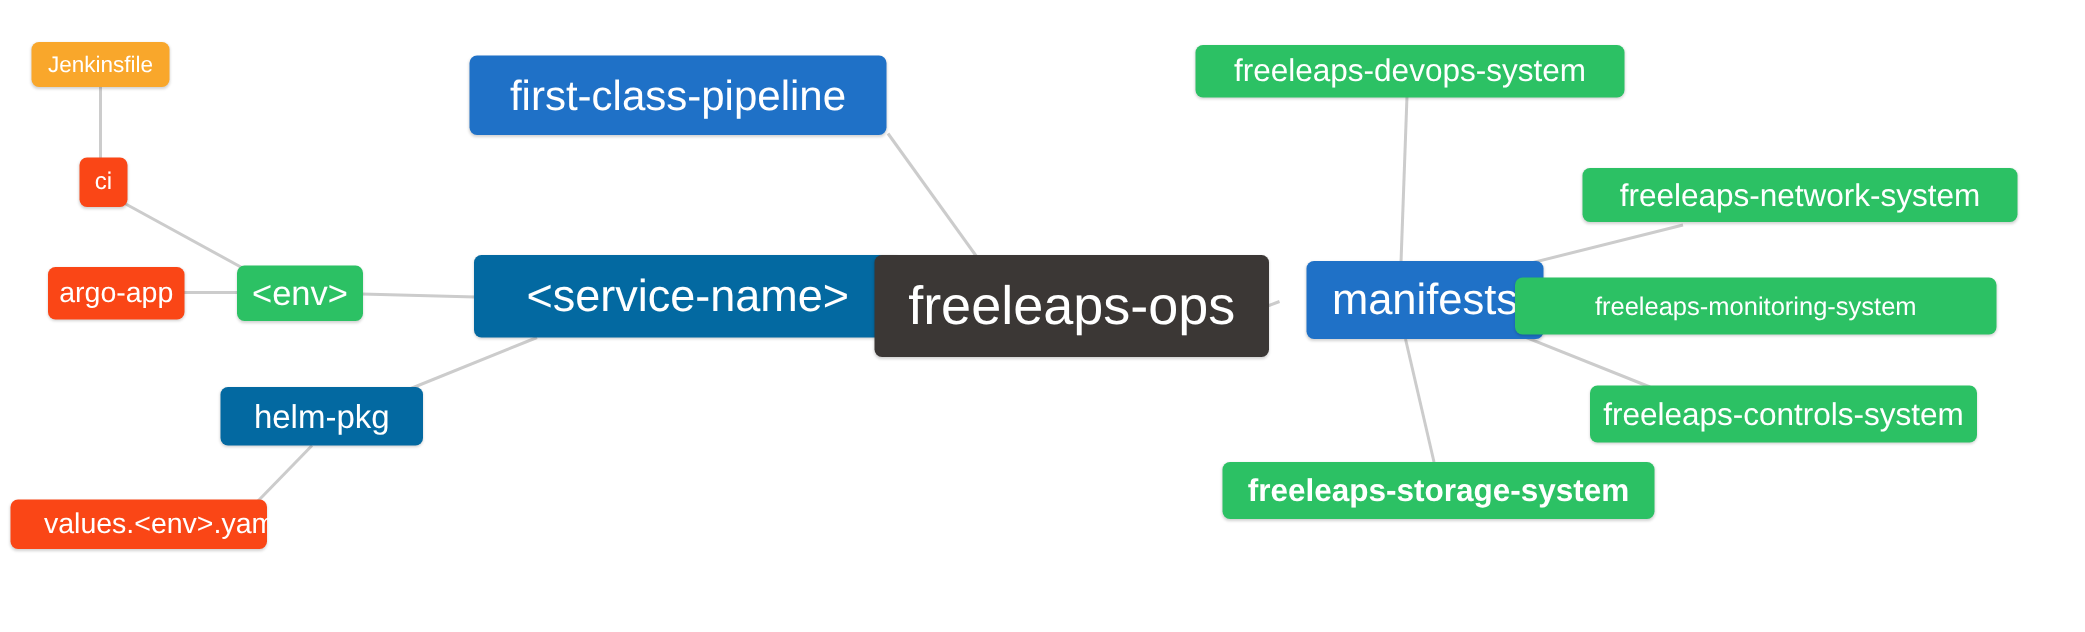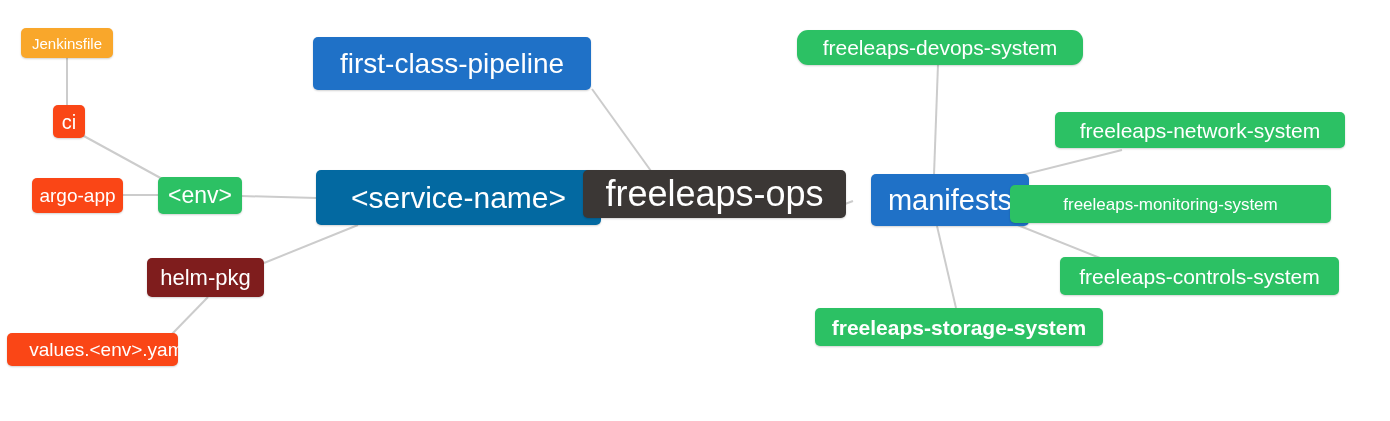--- a/index.html
+++ b/index.html
@@ -52,27 +52,27 @@
       <line x1="566" y1="199" x2="584" y2="202" stroke="#cccccc" stroke-width="2"></line>
       <line x1="845" y1="204" x2="853" y2="201" stroke="#cccccc" stroke-width="2"></line>
       <line x1="934" y1="175" x2="938" y2="64" stroke="#cccccc" stroke-width="2"></line>
       <line x1="1010" y1="178" x2="1122" y2="150" stroke="#cccccc" stroke-width="2"></line>
       <line x1="1010" y1="201" x2="1052" y2="203" stroke="#cccccc" stroke-width="2"></line>
       <line x1="1010" y1="222" x2="1100" y2="258" stroke="#cccccc" stroke-width="2"></line>
       <line x1="937" y1="226" x2="956" y2="308" stroke="#cccccc" stroke-width="2"></line>
     </svg>
 
 <div class="node" style="left: 21px; top: 28px; width: 92px; height: 30px; font-size: 15px; background: rgb(249, 167, 43);">Jenkinsfile</div>
-    <div class="node" style="left: 53px; top: 105px; width: 32px; height: 33px; font-size: 20px; background: rgb(250, 70, 22);">ci</div>
+    <div class="node" style="left: 53px; top: 105px; width: 32px; height: 33px; font-size: 16px; background: rgb(250, 70, 22);">ci</div>
     <div class="node" style="left: 32px; top: 178px; width: 91px; height: 35px; font-size: 19px; background: rgb(250, 70, 22);">argo-app</div>
     <div class="node" style="left: 158px; top: 177px; width: 84px; height: 37px; font-size: 23px; background: rgb(44, 193, 100);">&lt;env&gt;</div>
-    <div class="node" style="left: 147px; top: 258px; width: 117px; height: 39px; font-size: 22px; background: #7f1d1d;">helm-pkg</div>
+    <div class="node" style="left: 147px; top: 258px; width: 135px; height: 39px; font-size: 22px; background: #0369a1;">helm-pkg</div>
     <div class="node" style="left: 7px; top: 333px; width: 171px; height: 33px; font-size: 19px; background: rgb(250, 70, 22); padding-left: 32px;">values.&lt;env&gt;.yaml</div>
     <div class="node" style="left: 313px; top: 37px; width: 278px; height: 53px; font-size: 28px; background: rgb(31, 113, 199);">first-class-pipeline</div>
     <div class="node" style="left: 316px; top: 170px; width: 285px; height: 55px; font-size: 30px; background: #0369a1;">&lt;service-name&gt;</div>
-    <div class="node" style="left: 583px; top: 170px; width: 263px; height: 48px; font-size: 36px; background: rgb(59, 55, 53);">freeleaps-ops</div>
+    <div class="node" style="left: 583px; top: 170px; width: 263px; height: 68px; font-size: 36px; background: rgb(59, 55, 53);">freeleaps-ops</div>
     <div class="node" style="left: 852px; top: 174px; width: 158px; height: 52px; font-size: 29px; background: rgb(31, 113, 199); margin-left: 19px;">manifests</div>
-    <div class="node" style="left: 797px; top: 30px; width: 286px; height: 35px; font-size: 21px; background: rgb(44, 193, 100); border-radius: 11px;">freeleaps-devops-system</div>
+    <div class="node" style="left: 797px; top: 30px; width: 286px; height: 35px; font-size: 21px; background: rgb(44, 193, 100);">freeleaps-devops-system</div>
     <div class="node" style="left: 1055px; top: 112px; width: 290px; height: 36px; font-size: 21px; background: rgb(44, 193, 100);">freeleaps-network-system</div>
     <div class="node" style="left: 1010px; top: 185px; width: 321px; height: 38px; font-size: 17px; background: rgb(44, 193, 100);">freeleaps-monitoring-system</div>
-    <div class="node" style="left: 1060px; top: 257px; width: 279px; height: 38px; font-size: 21px; background: rgb(44, 193, 100);">freeleaps-controls-system</div>
+    <div class="node" style="left: 1060px; top: 257px; width: 258px; height: 38px; font-size: 21px; background: rgb(44, 193, 100);">freeleaps-controls-system</div>
     <div class="node" style="left: 815px; top: 308px; width: 288px; height: 38px; font-size: 21px; background: rgb(44, 193, 100); font-weight: bold;">freeleaps-storage-system</div>
   </div>
 
 </body></html>

